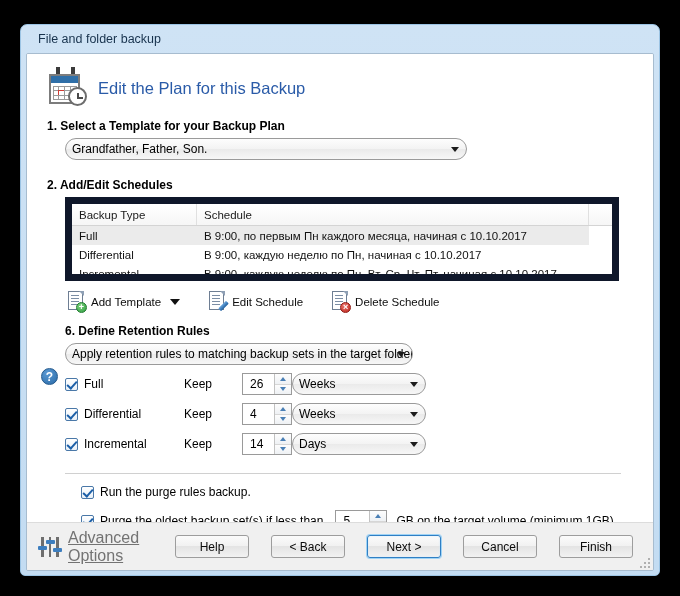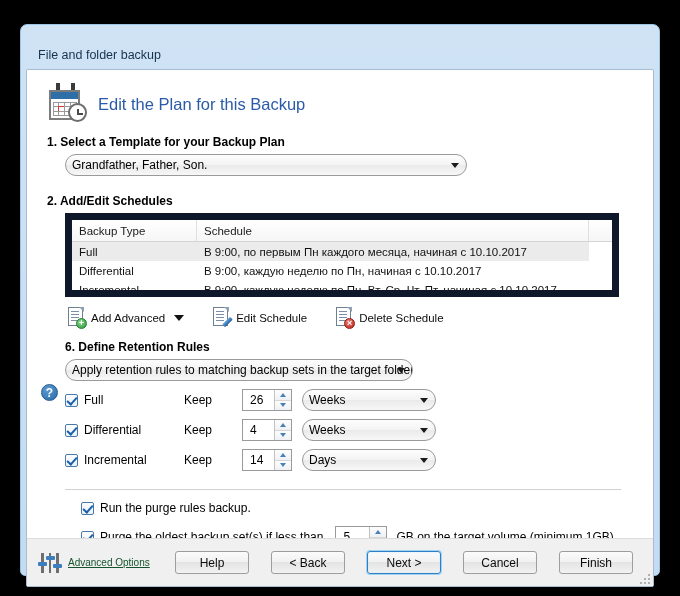--- a/index.html
+++ b/index.html
@@ -11,21 +11,21 @@
     overflow: hidden;
   }
   
   #window {
     position: absolute;
     left: 20px; top: 24px;
     width: 640px; height: 552px;
     background: linear-gradient(to bottom, #cfe3f5 0%, #c3dcf2 100%);
     border: 1px solid #9cc4e4;
     border-radius: 7px 7px 5px 5px;
-    padding: 16px 5px 5px 5px;
+    padding: 0 5px 5px 5px;
     box-shadow: 0 0 2px rgba(0,0,0,.5);
   }
   #titlebar {
     height: 28px;
     display: flex; align-items: center;
     padding-left: 12px;
     color: #17324d;
     font-size: 12.5px;
   }
   #client {
@@ -128,21 +128,21 @@
   
   .ret-row { display: flex; align-items: center; margin-left: 18px; margin-top: 8px; }
   .cb { width: 13px; height: 13px; border: 1px solid #4a78a8; border-radius: 2px;
         background: linear-gradient(to bottom,#ffffff,#e8f0f8); position: relative; flex: 0 0 13px; }
   .cb.checked::after { content: ""; position: absolute; left: 3px; top: 0px; width: 4px; height: 8px;
         border: solid #1b5fa8; border-width: 0 2px 2px 0; transform: rotate(42deg); }
   .ret-name { width: 100px; font-size: 12px; margin-left: 6px; }
   .keep-lbl { width: 58px; font-size: 12px; }
   .spin { position: relative; width: 50px; height: 22px; background: #fff;
           border: 1px solid #9a9a9a; display: flex; align-items: center;
-          padding-left: 7px; font-size: 12px; margin-right: 10px; }
+          padding-left: 7px; font-size: 12px; }
   .spin .btns { position: absolute; right: 0; top: 0; width: 17px; height: 100%;
           display: flex; flex-direction: column; border-left: 1px solid #c2c2c2; }
   .spin .btns span { flex: 1; display: flex; align-items: center; justify-content: center;
           background: linear-gradient(to bottom,#fdfdfd,#eef1f4); }
   .spin .btns span:first-child { border-bottom: 1px solid #d6d6d6; }
   .tri-up { width:0;height:0;border-left:3.5px solid transparent;border-right:3.5px solid transparent;border-bottom:4px solid #4a7fb5; }
   .tri-dn { width:0;height:0;border-left:3.5px solid transparent;border-right:3.5px solid transparent;border-top:4px solid #4a7fb5; }
   
   .divider { margin: 18px 0 0 18px; width: 556px; height: 1px; background: #d0d0d0; }
   .purge-row { display: flex; align-items: center; margin-left: 34px; margin-top: 11px; font-size: 12px; }
@@ -151,21 +151,21 @@
   
   #footer {
     position: absolute; left: 0; right: 0; bottom: 0; height: 48px;
     background: #f0f0f0; border-top: 1px solid #dcdcdc;
     display: flex; align-items: center; padding: 0 12px;
   }
   #adv-options { display: flex; align-items: center; gap: 7px; }
   .sliders { position: relative; width: 22px; height: 20px; flex: 0 0 22px; }
   .sliders .trk { position: absolute; top: 0; width: 2.5px; height: 20px; background: #6e6e6e; }
   .sliders .hnd { position: absolute; width: 9px; height: 4px; background: #3d7ebf; border-radius: 1px; }
-  #adv-link { color: #14532d; font-size: 10px; text-decoration: underline; cursor: pointer; }
+  #adv-link { color: #737373; font-size: 16px; text-decoration: underline; cursor: pointer; }
   #btn-row { margin-left: auto; display: flex; gap: 22px; padding-right: 8px; }
   .btn {
     width: 74px; height: 23px;
     background: linear-gradient(to bottom,#fbfbfb 0%,#f1f1f1 48%,#e4e4e4 50%,#f2f2f2 100%);
     border: 1px solid #9d9d9d; border-radius: 3px;
     font-size: 12px; color: #0b0b0b;
     display: flex; align-items: center; justify-content: center; cursor: default;
   }
   .btn.default { border: 1px solid #2f7fc4; box-shadow: 0 0 0 1px #9fd3f5, inset 0 0 2px #cfe9fb; }
   #grip { position: absolute; right: 3px; bottom: 2px; width: 12px; height: 12px; }
@@ -237,21 +237,21 @@
         </div>
       </div>
 
       <div class="sched-actions">
         <div class="act">
           <span class="doc-icon">
             <span class="sheet"></span>
               <span class="fold"></span>
               <span class="badge add">+</span>
           </span>
-          <span>Add Advanced</span>
+          <span>Add Template</span>
           <span class="caret-down"></span>
         </div>
         <div class="act">
           <span class="doc-icon">
             <span class="sheet"></span>
               <span class="fold"></span>
               <span class="pencil">
                 <i></i>
               </span>
           </span>

